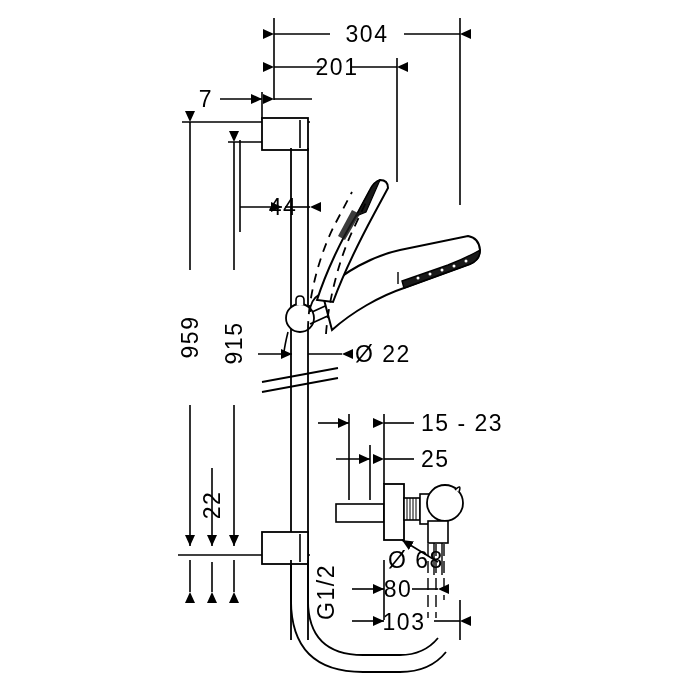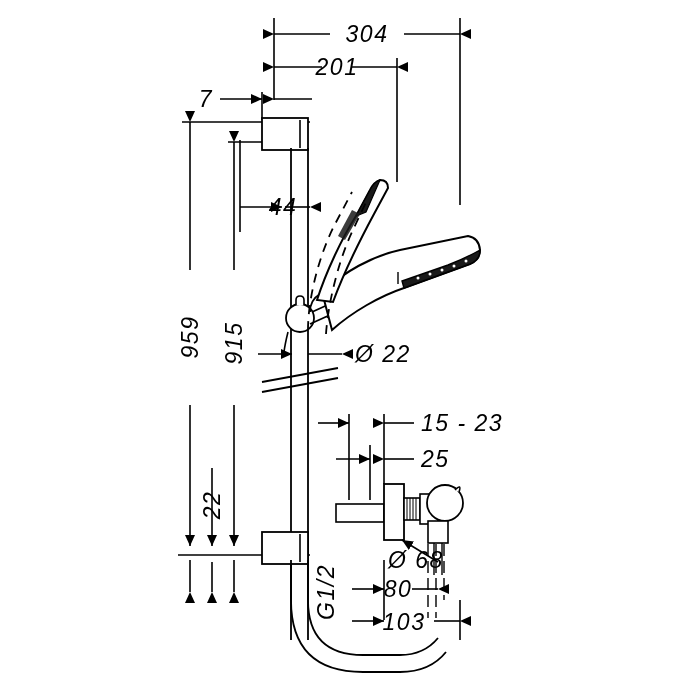--- a/index.html
+++ b/index.html
@@ -9,21 +9,20 @@
   }
   body {
     font-family: "Liberation Sans", sans-serif;
   }
   #canvas {
     position: relative;
     width: 696px;
     height: 696px;
     background: #ffffff;
     overflow: hidden;
-    font-style: italic;
   }
   #drawing {
     position: absolute;
     left: 0;
     top: 0;
     width: 696px;
     height: 696px;
   }
   .dim-text {
     font-family: "Liberation Sans", sans-serif;

